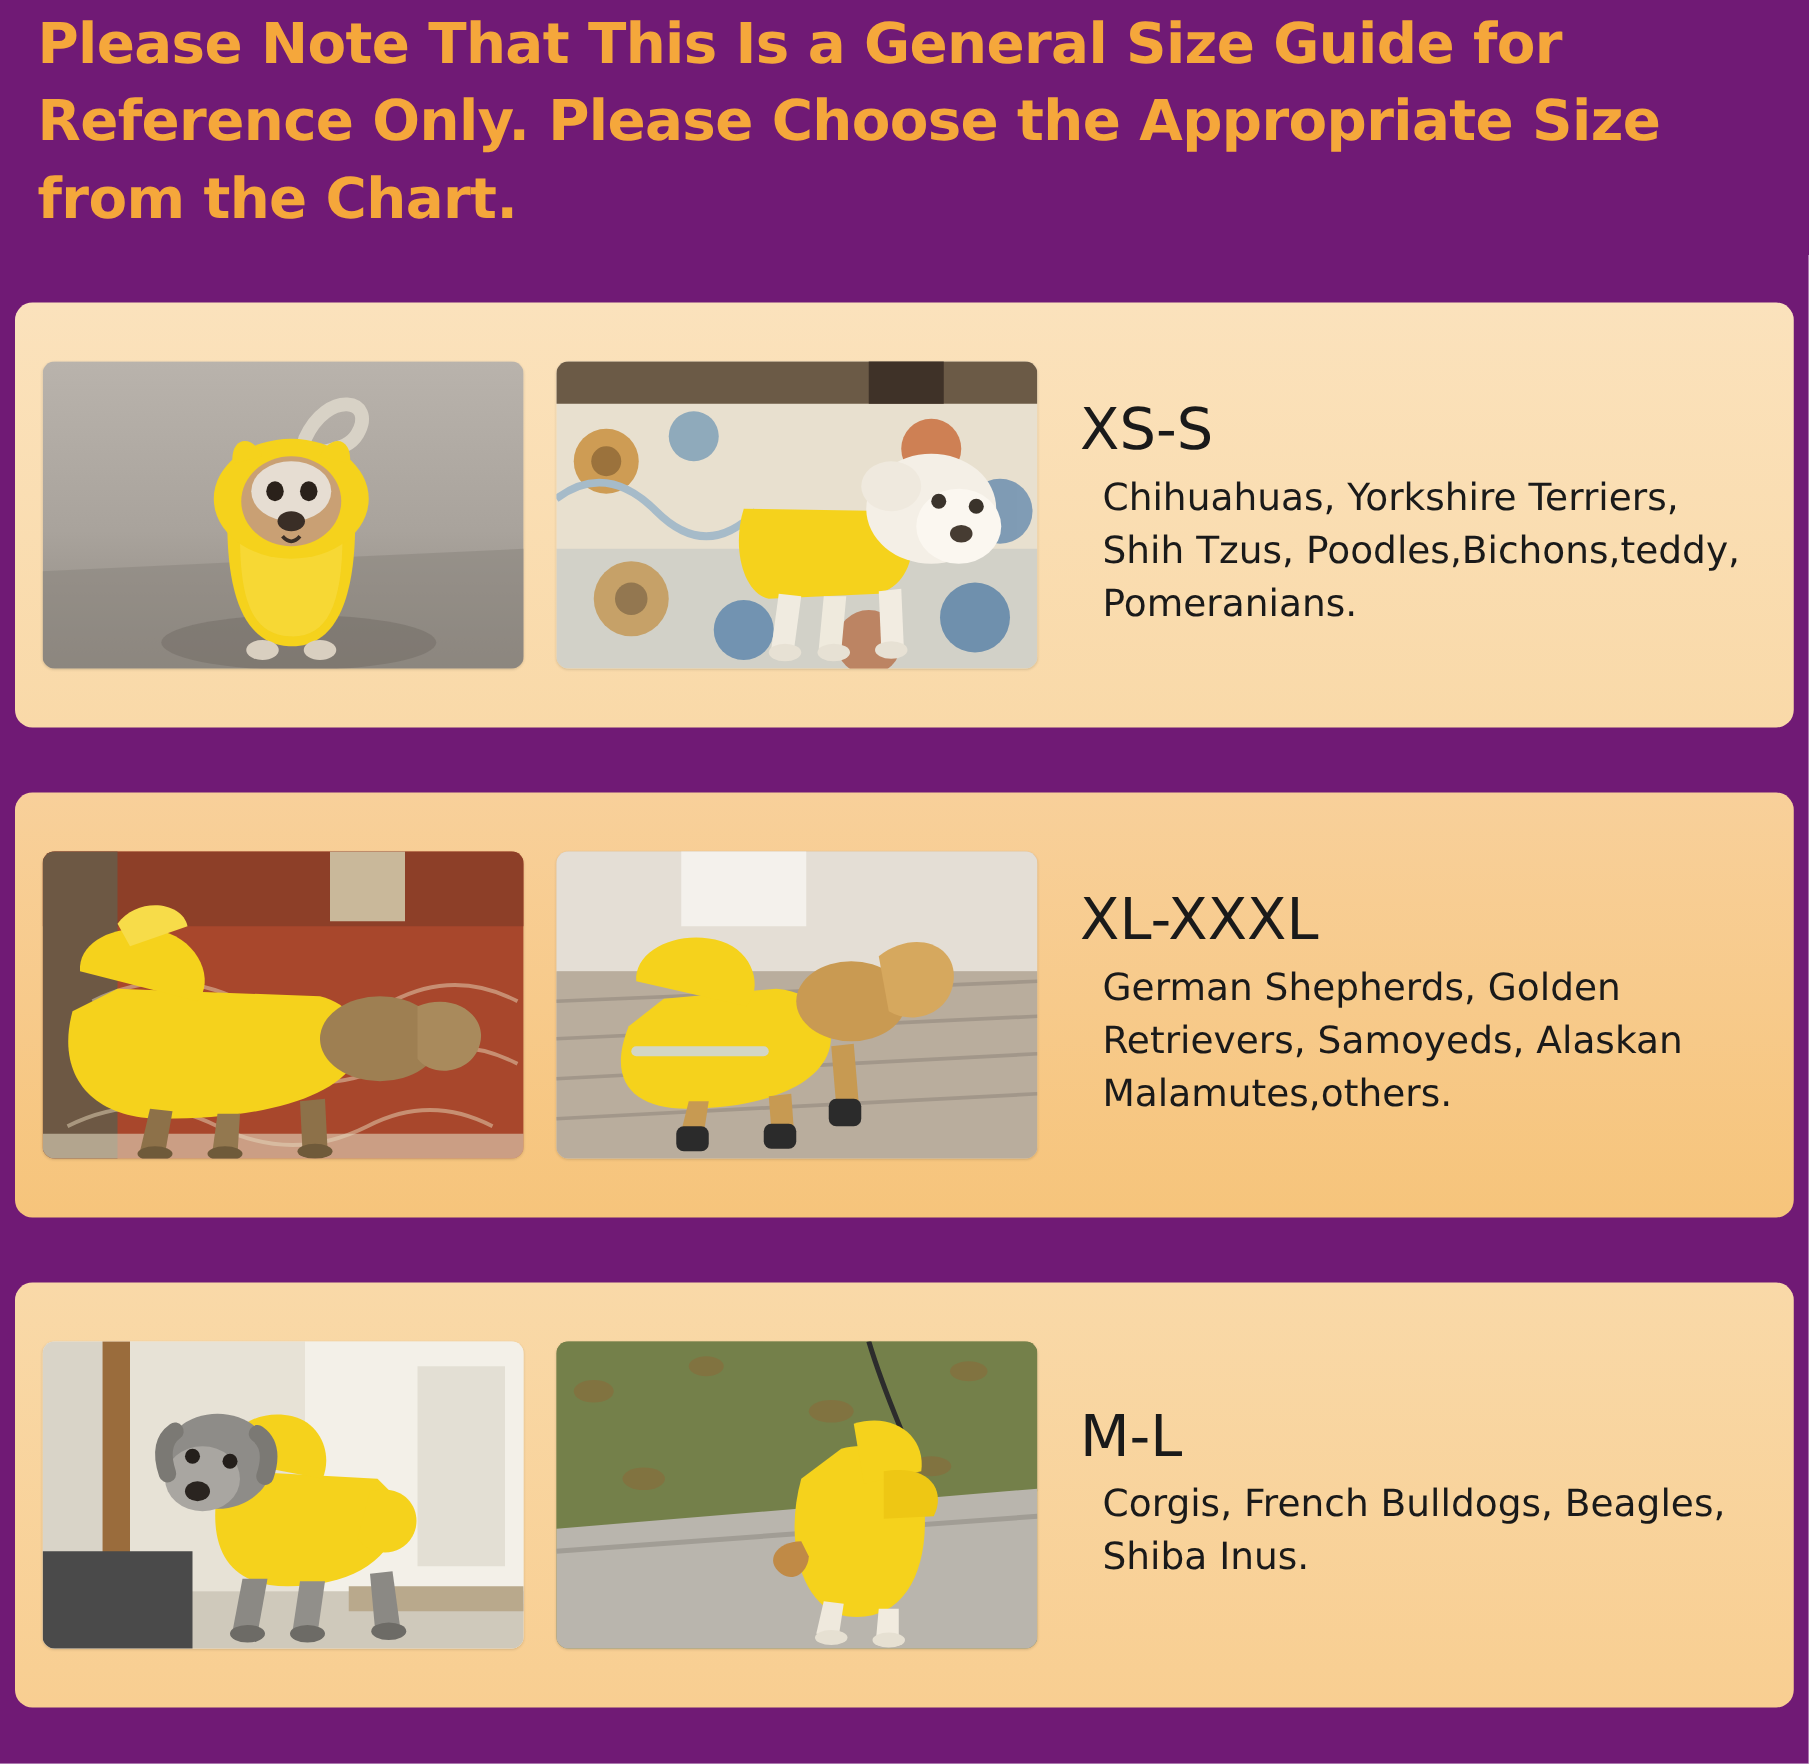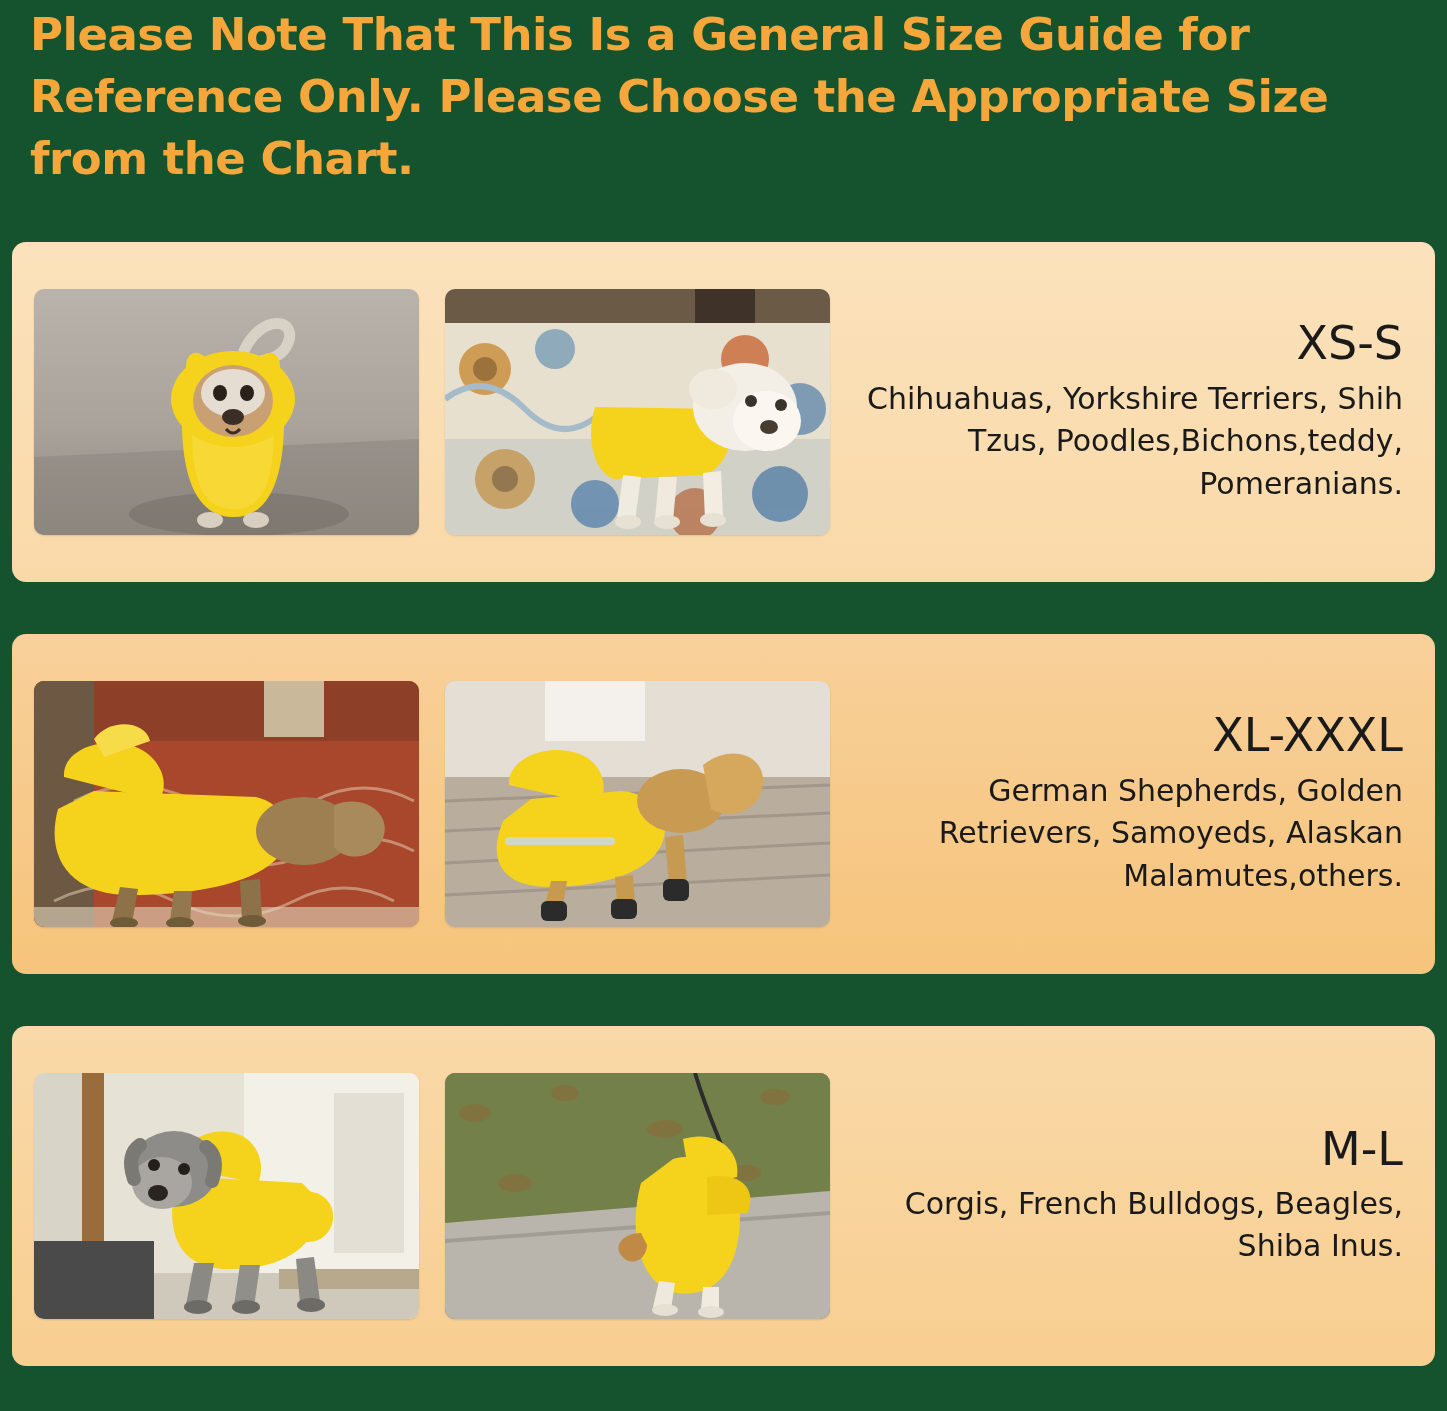--- a/index.html
+++ b/index.html
@@ -10,21 +10,21 @@
   body {
     width: 1447px;
     height: 1411px;
     font-family: "DejaVu Sans", sans-serif;
     overflow: hidden;
   }
   .page {
     position: relative;
     width: 1447px;
     height: 1411px;
-    background: #14532d;
+    background: #701a75;
     box-sizing: border-box;
     padding: 0 12px;
   }
 
   
   .heading {
     padding: 4px 10px 0 18px;
     color: #F5A73B;
     font-family: "DejaVu Sans", sans-serif;
     font-weight: bold;
@@ -33,21 +33,20 @@
     letter-spacing: -0.5px;
     max-width: 1400px;
   }
 
   
   .rows {
     margin-top: 52px;
     display: flex;
     flex-direction: column;
     gap: 52px;
-    text-align: right;
   }
   .size-row {
     position: relative;
     background: linear-gradient(180deg, #FBE2BC 0%, #F9D9A8 100%);
     border-radius: 14px;
     height: 340px;
     display: flex;
     align-items: center;
     padding: 0 22px;
     box-sizing: border-box;
@@ -85,20 +84,21 @@
     line-height: 1.05;
     margin-bottom: 10px;
     font-family: "DejaVu Sans", sans-serif;
   }
   .size-desc {
     font-size: 30px;
     color: #1a1a1a;
     line-height: 1.42;
     font-family: "DejaVu Sans", sans-serif;
     max-width: 600px;
+    margin-left: 18px;
   }
   .row-3 .size-desc { max-width: 620px; }
 </style>
 </head>
 <body>
 
 <div class="page">
 
   <div class="heading">Please Note That This Is a General Size Guide for Reference Only. Please Choose the Appropriate Size from the Chart.</div>
 

